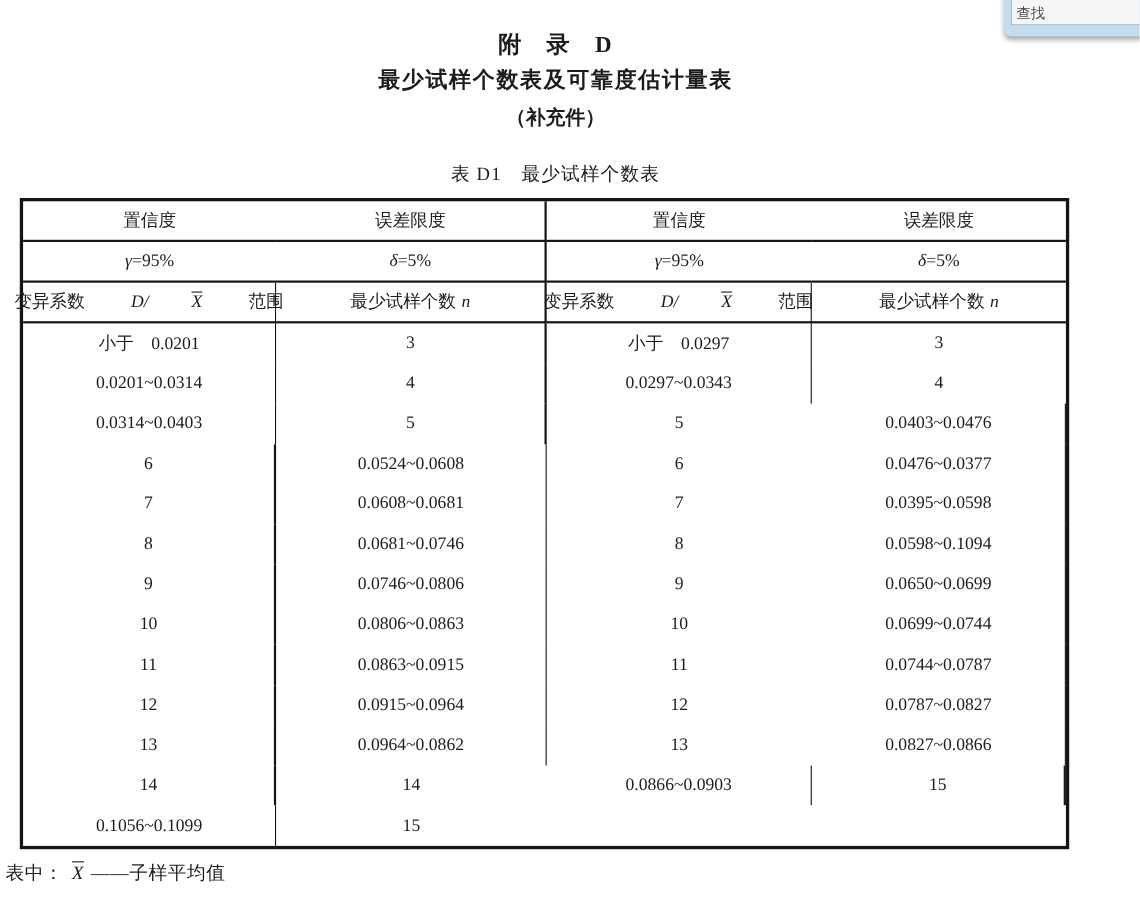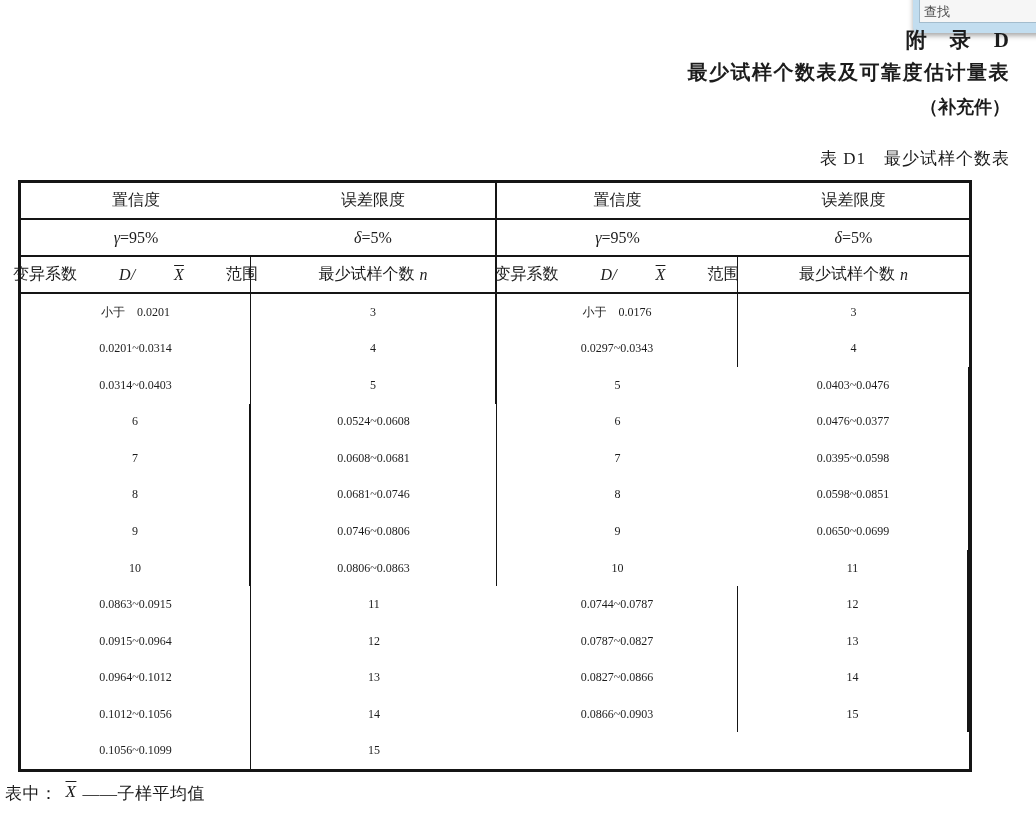--- a/index.html
+++ b/index.html
@@ -8,21 +8,21 @@
     position: relative;
     background: #ffffff;
     overflow: hidden;
     font-family: "Liberation Serif", serif;
     color: #1c1c1c;
   }
 
   
   .center-line {
     position: absolute; left: 0; width: 1010px;
-    text-align: right; white-space: pre;
+    text-align: center; white-space: pre;
   }
   .t1 { top: 26px;  font-size: 21px; font-weight: 700; letter-spacing: 1px; }
   .t2 { top: 59px;  font-size: 20px; font-weight: 700; letter-spacing: 1.5px; }
   .t3 { top: 95px;  font-size: 18px; font-weight: 600; }
   .caption { top: 147px; font-size: 17px; font-weight: 500; letter-spacing: 1px; }
 
   
   #table-grid {
     position: absolute; left: 18px; top: 180px;
     width: 954px; height: 592px;
@@ -34,31 +34,31 @@
     background: #ffffff;
   }
   .cell {
     display: flex; align-items: center; justify-content: center;
     font-size: 16px; white-space: pre;
     box-sizing: border-box;
   }
   .hline  { border-bottom: 2px solid #151515; font-family: Liberation Serif, serif; }
   .c2     { border-right: 2px solid #151515; }
   .vline  { border-right: 1.5px solid #151515; gap: 37px; }
-  .range, .num { font-size: 12px; }
+  .range, .num { font-size: 16px; }
   .it  { font-style: italic; }
   .ovl { text-decoration: overline; }
   .gap-l { margin-left: 5px; }
   .gap-s { margin-left: 2px; }
 
   
   .footnote {
     position: absolute; left: 5px; top: 782px;
     font-size: 17px; letter-spacing: 0.5px;
-    display: flex; align-items: flex-start;
+    display: flex; align-items: center;
   }
   .footnote .fx { margin: 0 6px 0 8px; }
 
   
   .find-bar {
     position: absolute; left: 913px; top: -9px;
     width: 140px; height: 42px;
     background: #c2ddef;
     border-bottom-left-radius: 6px;
     box-shadow: 0 3px 5px rgba(70,70,70,0.45);
@@ -116,63 +116,63 @@
   </div>
   <div class="cell hline vline">
     <span>变异系数</span><span class="it gap-l">D/</span><span class="it ovl gap-s">X</span><span class="gap-l">范围</span>
   </div>
   <div class="cell hline">
     <span>最少试样个数</span><span class="it gap-l">n</span>
   </div>
 
 <div class="cell range vline">小于　0.0201</div>
     <div class="cell num c2">3</div>
-    <div class="cell range vline">小于　0.0176</div>
+    <div class="cell range vline">小于　0.0297</div>
     <div class="cell num">3</div>
     <div class="cell range vline">0.0201~0.0314</div>
     <div class="cell num c2">4</div>
     <div class="cell range vline">0.0297~0.0343</div>
     <div class="cell num">4</div>
     <div class="cell range vline">0.0314~0.0403</div>
     <div class="cell num c2">5</div>
     <div class="cell num">5</div>
     <div class="cell range vline">0.0403~0.0476</div>
     <div class="cell num c2">6</div>
     <div class="cell range vline">0.0524~0.0608</div>
     <div class="cell num">6</div>
     <div class="cell range vline">0.0476~0.0377</div>
     <div class="cell num c2">7</div>
     <div class="cell range vline">0.0608~0.0681</div>
     <div class="cell num">7</div>
     <div class="cell range vline">0.0395~0.0598</div>
     <div class="cell num c2">8</div>
     <div class="cell range vline">0.0681~0.0746</div>
     <div class="cell num">8</div>
-    <div class="cell range vline">0.0598~0.0851</div>
+    <div class="cell range vline">0.0598~0.1094</div>
     <div class="cell num c2">9</div>
     <div class="cell range vline">0.0746~0.0806</div>
     <div class="cell num">9</div>
     <div class="cell range vline">0.0650~0.0699</div>
     <div class="cell num c2">10</div>
     <div class="cell range vline">0.0806~0.0863</div>
     <div class="cell num">10</div>
+    <div class="cell range vline">0.0699~0.0744</div>
     <div class="cell num c2">11</div>
     <div class="cell range vline">0.0863~0.0915</div>
     <div class="cell num">11</div>
     <div class="cell range vline">0.0744~0.0787</div>
     <div class="cell num c2">12</div>
     <div class="cell range vline">0.0915~0.0964</div>
     <div class="cell num">12</div>
     <div class="cell range vline">0.0787~0.0827</div>
     <div class="cell num c2">13</div>
-    <div class="cell range vline">0.0964~0.1012</div>
+    <div class="cell range vline">0.0964~0.0862</div>
     <div class="cell num">13</div>
     <div class="cell range vline">0.0827~0.0866</div>
     <div class="cell num c2">14</div>
-    <div class="cell range vline">0.1012~0.1056</div>
     <div class="cell num">14</div>
     <div class="cell range vline">0.0866~0.0903</div>
     <div class="cell num c2">15</div>
     <div class="cell range vline">0.1056~0.1099</div>
     <div class="cell num">15</div>
   </div>
 
 <div class="footnote">
   <span>表中：</span>
   <span class="it ovl fx">X</span>

